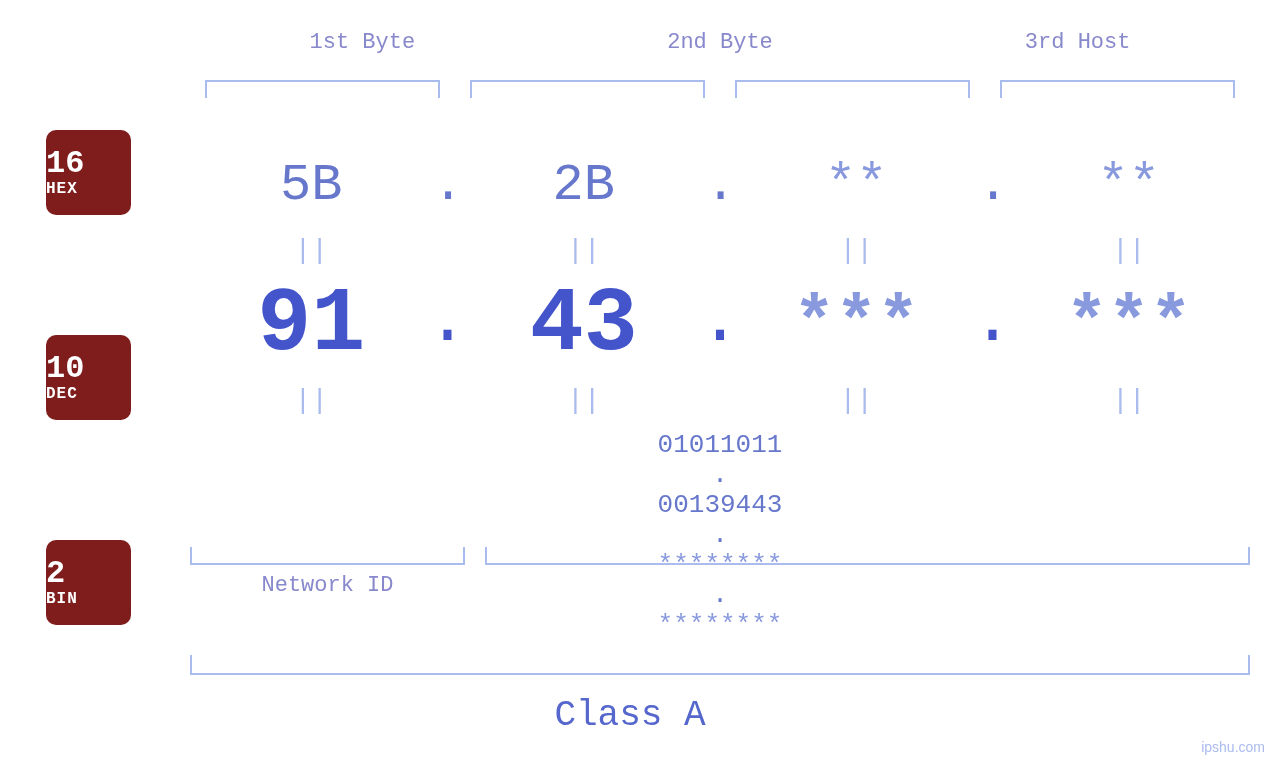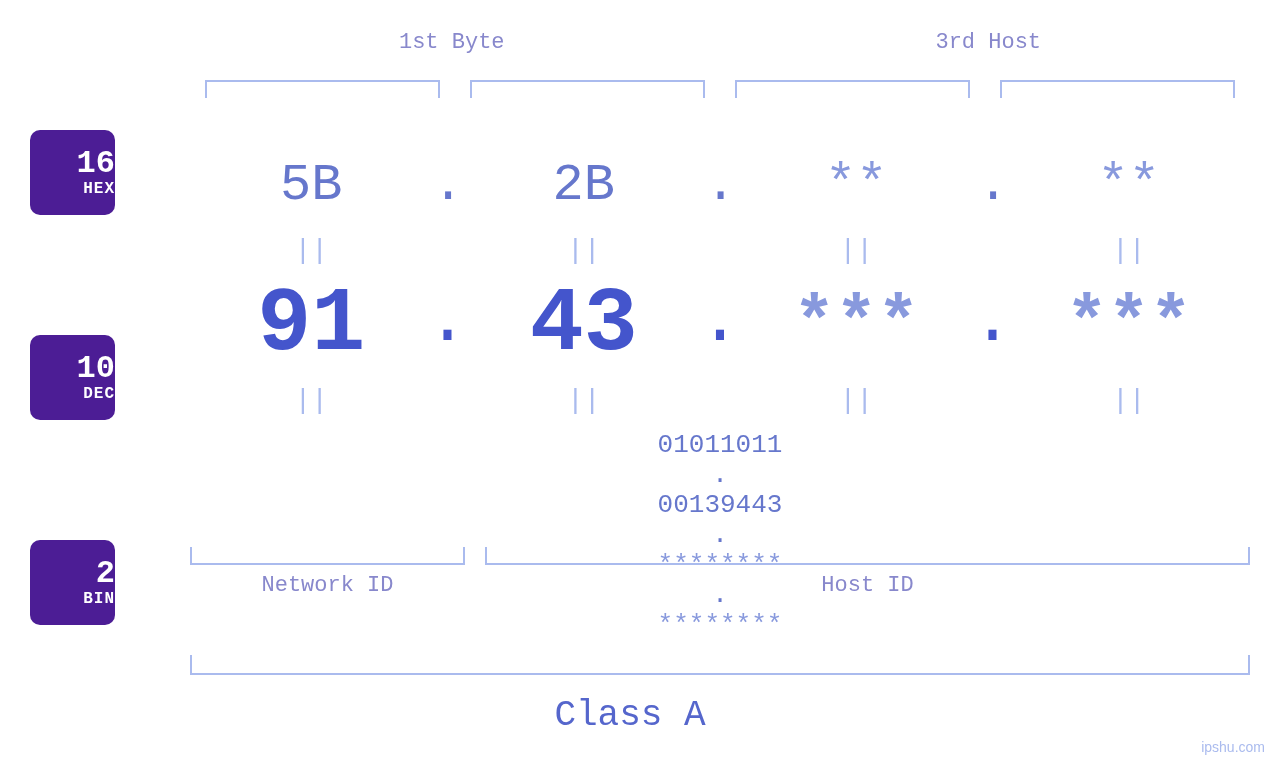--- a/index.html
+++ b/index.html
@@ -62,27 +62,28 @@
       top: 130px;
       left: 30px;
       display: flex;
       flex-direction: column;
       gap: 120px;
     }
 
     .base-badge {
       width: 85px;
       height: 85px;
-      background: #4c1d95;
+      background: #7f1d1d;
       border-radius: 10px;
       display: flex;
       flex-direction: column;
-      align-items: flex-end;
+      align-items: flex-start;
       justify-content: center;
       color: white;
+      margin-left: 16px;
     }
 
     .base-number {
       font-size: 32px;
       font-weight: bold;
       line-height: 1;
     }
 
     .base-label {
       font-size: 16px;
@@ -289,20 +290,21 @@
       color: #8899dd;
     }
   </style>
 </head>
 <body>
 
 <div class="container">
 
   <div class="byte-headers">
     <div class="byte-header">1st Byte</div>
+    <div class="byte-header">2nd Byte</div>
     <div class="byte-header">3rd Host</div>
   </div>
 
   <div class="bracket-row">
     <div class="bracket"></div>
     <div class="bracket"></div>
     <div class="bracket"></div>
     <div class="bracket"></div>
   </div>
 
@@ -381,21 +383,20 @@
 
   </div>
 
   <div class="bottom-bracket-area">
     <div class="bottom-brackets">
       <div class="net-bracket"></div>
       <div class="host-bracket"></div>
     </div>
     <div class="bottom-labels">
       <div class="net-label">Network ID</div>
-      <div class="host-label">Host ID</div>
     </div>
   </div>
 
   <div class="big-bracket"></div>
 
   <div class="class-label">Class A</div>
 
   <div class="watermark">ipshu.com</div>
 
 </div>

